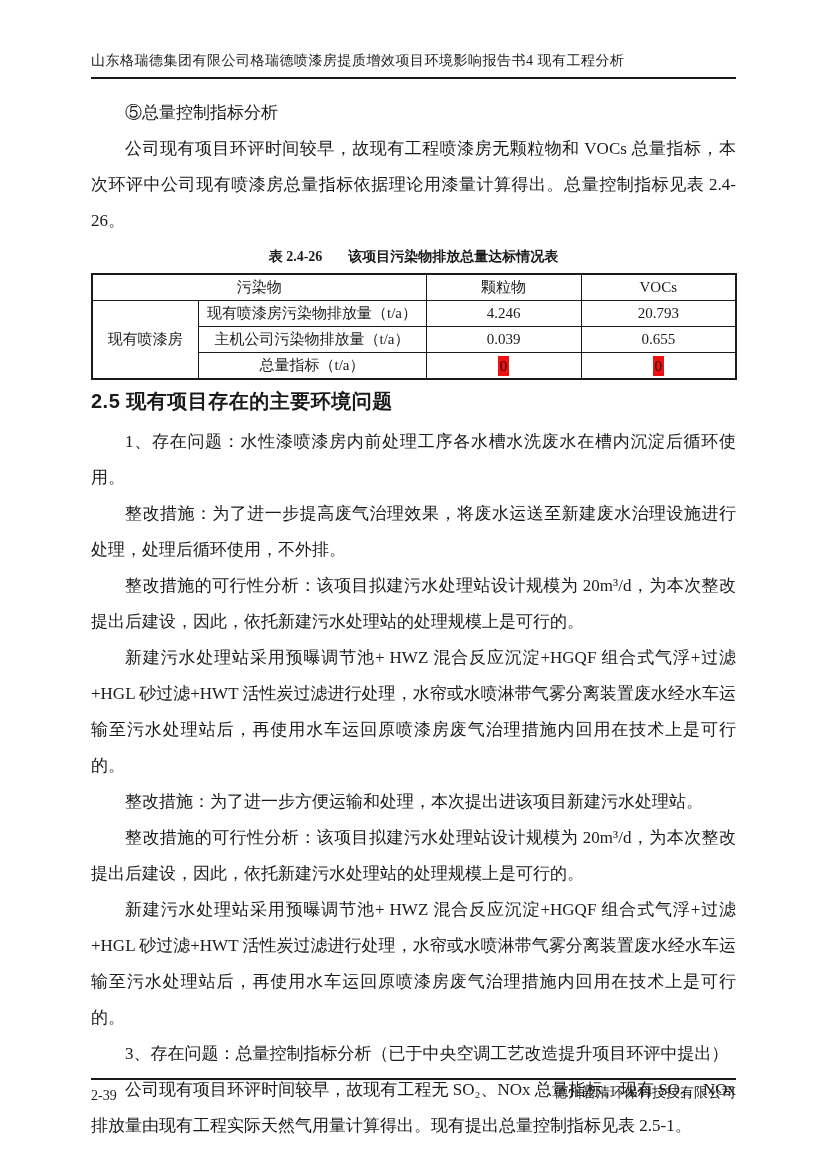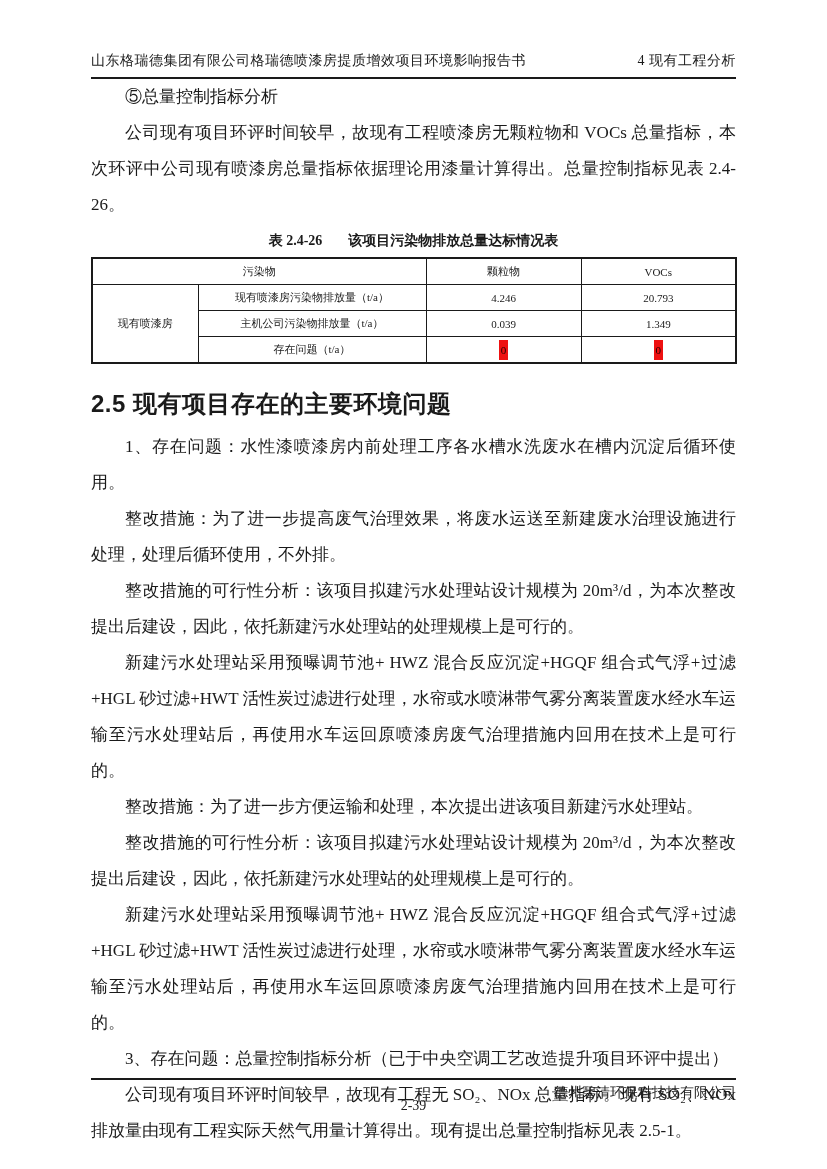--- a/index.html
+++ b/index.html
@@ -12,91 +12,90 @@
     overflow: hidden;
   }
   .page {
     position: absolute;
     left: 91px; right: 91px; top: 0; bottom: 0;
   }
   
   .doc-header {
     padding-top: 52px;
     display: flex;
-    justify-content: space-between;
+    justify-content: flex-start;
     align-items: flex-end;
     font-size: 14px;
     letter-spacing: 0.5px;
     border-bottom: 2px solid #1a1a1a;
     padding-bottom: 7px;
   }
   
   .para {
     font-size: 17px;
     line-height: 36px;
     text-align: justify;
     text-indent: 2em;
     margin: 0;
   }
-  .first-para { }
+  .first-para { margin-top: 16px; }
   
   .table-caption {
     text-align: center;
     font-weight: bold;
     font-size: 14px;
     margin: 9px 0 7px 0;
   }
   .table-caption .cap-label { margin-right: 26px; }
   table.data-table {
     width: 100%;
     border-collapse: collapse;
     table-layout: fixed;
   }
   table.data-table td {
     border: 1px solid #1a1a1a;
     text-align: center;
     vertical-align: middle;
-    font-size: 11px;
+    font-size: 15px;
     height: 23px;
     padding: 1px 2px;
   }
   table.data-table { border: 2px solid #1a1a1a; }
   col.c1 { width: 106px; }
   col.c2 { width: 228px; }
   col.c3 { width: 155px; }
   col.c4 { width: 155px; }
   .hl-red {
     background: #ee1111;
     color: #200000;
     padding: 0 2px;
     display: inline-block;
     line-height: 20px;
   }
   
   .section-heading {
     font-family: "Liberation Sans", "DejaVu Sans", sans-serif;
-    font-size: 24px;
+    font-size: 20px;
     font-weight: bold;
-    margin: 24px 0 9px 0;
+    margin: 8px 0 9px 0;
     letter-spacing: 0.5px;
   }
   
   .doc-footer {
     position: absolute;
     left: 91px; right: 91px;
     top: 1078px;
     border-top: 2px solid #1a1a1a;
     font-size: 14px;
     height: 26px;
   }
   .doc-footer .page-num {
     position: absolute;
     left: 0; right: 0;
-    text-align: center;
-    top: 18px;
+    top: 8px;
   }
   .doc-footer .company {
     position: absolute;
     right: 0;
     top: 4px;
     text-align: right;
   }
 </style>
 </head>
 <body>
@@ -130,24 +129,24 @@
       </tr>
       <tr>
         <td rowspan="3">现有喷漆房</td>
         <td>现有喷漆房污染物排放量（t/a）</td>
         <td>4.246</td>
         <td>20.793</td>
       </tr>
       <tr>
         <td>主机公司污染物排放量（t/a）</td>
         <td>0.039</td>
-        <td>1.349</td>
+        <td>0.655</td>
       </tr>
       <tr>
-        <td>存在问题（t/a）</td>
+        <td>总量指标（t/a）</td>
         <td><span class="hl-red">0</span></td>
         <td><span class="hl-red">0</span></td>
       </tr>
     </tbody>
   </table>
 
   <div class="section-heading">2.5 现有项目存在的主要环境问题</div>
 
   <p class="para">1、存在问题：水性漆喷漆房内前处理工序各水槽水洗废水在槽内沉淀后循环使用。</p>
   <p class="para">整改措施：为了进一步提高废气治理效果，将废水运送至新建废水治理设施进行处理，处理后循环使用，不外排。</p>

